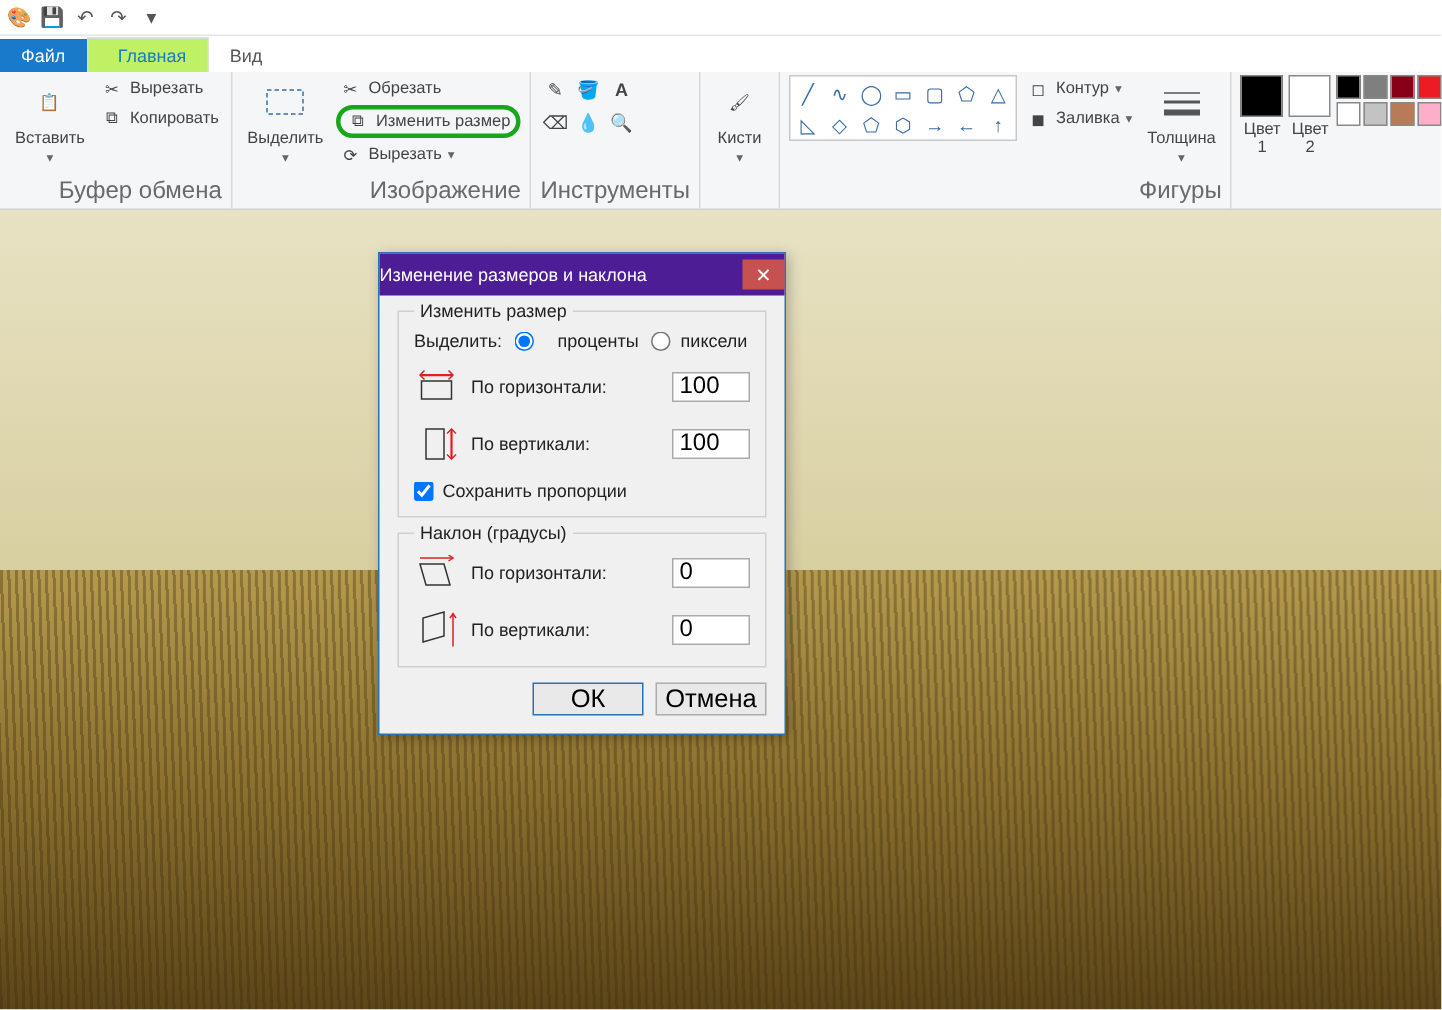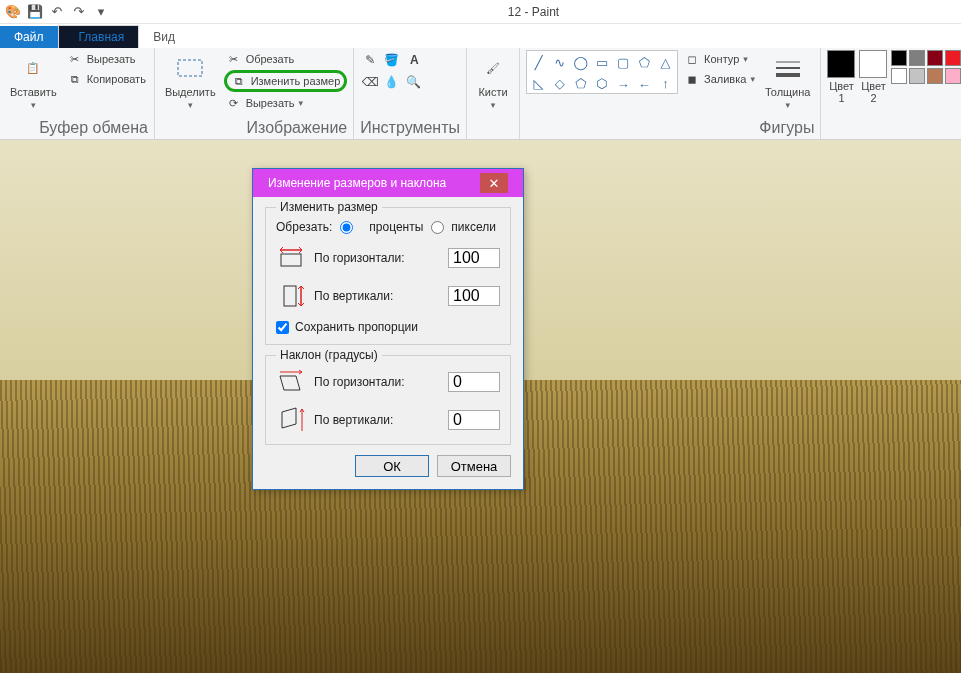--- a/index.html
+++ b/index.html
@@ -8,21 +8,21 @@
 
 .titlebar { height: 24px; background: #fff; display: flex; align-items: center; padding: 0 4px; border-bottom: 1px solid #e5e5e5; }
 .qat { display: flex; gap: 4px; align-items: center; }
 .qat-btn { width: 18px; height: 18px; display: flex; align-items: center; justify-content: center; color: #555; font-size: 13px; }
 .title-text { flex: 1; text-align: center; color: #444; font-size: 12px; }
 
 
 .tabs { height: 24px; background: #fff; display: flex; align-items: flex-end; }
 .tab { padding: 4px 14px; font-size: 12px; color: #555; cursor: default; }
 .tab.file { background: #1979ca; color: #fff; }
-.tab.active { background: #0f172a; border: 1px solid #d8d8d8; border-bottom: none; color: #1979ca; padding-left: 20px; }
+.tab.active { background: #bef264; border: 1px solid #d8d8d8; border-bottom: none; color: #1979ca; padding-left: 20px; }
 
 
 .ribbon { height: 92px; background: #f5f6f7; border-bottom: 1px solid #d0d0d0; display: flex; }
 .group { border-right: 1px solid #d8d8d8; display: flex; flex-direction: column; padding: 2px 6px 0 6px; }
 .group-body { flex: 1; display: flex; align-items: flex-start; gap: 4px; }
 .group-label { text-align: right; font-size: 16px; color: #6a6a6a; padding: 2px 0; }
 .bigbtn { display: flex; flex-direction: column; align-items: center; gap: 2px; padding: 2px 4px; font-size: 11px; color: #444; }
 .bigbtn .ico { width: 32px; height: 32px; display: flex; align-items: center; justify-content: center; }
 .smallbtn { display: flex; align-items: center; gap: 4px; font-size: 11px; color: #444; padding: 1px 2px; white-space: nowrap; }
 .smallbtn .ico { width: 16px; height: 16px; display: flex; align-items: center; justify-content: center; }
@@ -46,47 +46,46 @@
 
 
 .canvas-area { position: absolute; top: 140px; left: 0; right: 0; bottom: 0; overflow: hidden; }
 .photo { width: 100%; height: 100%; background: linear-gradient(180deg, #e8e2c4 0%, #d8cfa0 45%, #9b7d3e 60%, #6e5526 100%); position: relative; }
 .field { position: absolute; left: 0; right: 0; bottom: 0; height: 55%; background:
   repeating-linear-gradient(88deg, rgba(60,45,15,.35) 0 2px, rgba(0,0,0,0) 2px 5px),
   linear-gradient(180deg, #b59a4e 0%, #8a6f2e 50%, #5c4518 100%); }
 
 
 .dialog { position: absolute; left: 252px; top: 168px; width: 272px; background: #f0f0f0; border: 1px solid #2a72b5; box-shadow: 2px 2px 8px rgba(0,0,0,.25); }
-.dlg-title { height: 28px; background: #d946ef; color: #fff; display: flex; align-items: center; padding: 0 15px; font-size: 12px; }
+.dlg-title { height: 28px; background: #4c1d95; color: #fff; display: flex; align-items: center; padding: 0 0; font-size: 12px; }
 .dlg-close { margin-left: auto; width: 28px; height: 20px; background: #c75050; color: #fff; display: flex; align-items: center; justify-content: center; font-size: 13px; }
 .dlg-body { padding: 10px 12px 12px 12px; display: flex; flex-direction: column; gap: 10px; font-size: 12px; color: #222; }
 .fieldset { border: 1px solid #cfcfcf; padding: 8px 10px 10px 10px; }
 .fieldset .legend { position: relative; top: -16px; background: #f0f0f0; padding: 0 4px; display: inline-block; font-size: 12px; }
 .fieldset .inner { margin-top: -10px; display: flex; flex-direction: column; gap: 10px; }
 .row { display: flex; align-items: center; gap: 8px; }
 .row .lbl { flex: 1; }
 .txt { width: 52px; height: 20px; border: 1px solid #aaa; background: #fff; padding: 1px 4px; font-size: 16px; }
 .radio, .check { width: 13px; height: 13px; }
 .dlg-buttons { display: flex; justify-content: flex-end; gap: 8px; }
-.btn { width: 74px; height: 22px; background: #e9e9e9; border: 1px solid #adadad; font-size: 13px; }
+.btn { width: 74px; height: 22px; background: #e9e9e9; border: 1px solid #adadad; font-size: 17px; }
 .btn:focus, .btn.default { border: 1px solid #2a72b5; }
 .skew-ico { width: 30px; height: 28px; display: flex; align-items: center; justify-content: center; }
 </style>
 </head>
 <body>
 
 <div class="titlebar">
   <div class="qat">
     <span class="qat-btn">🎨</span>
     <span class="qat-btn">💾</span>
     <span class="qat-btn">↶</span>
     <span class="qat-btn">↷</span>
     <span class="qat-btn">▾</span>
   </div>
-  <div class="title-text">12 - Paint</div>
 </div>
 
 <div class="tabs">
   <div class="tab file">Файл</div>
   <div class="tab active">Главная</div>
   <div class="tab">Вид</div>
 </div>
 
 <div class="ribbon">
 
@@ -262,21 +261,21 @@
     <div class="dlg-close">
       <span>✕</span>
     </div>
   </div>
   <div class="dlg-body">
 
     <div class="fieldset">
       <span class="legend">Изменить размер</span>
       <div class="inner">
         <div class="row">
-          <span>Обрезать:</span>
+          <span>Выделить:</span>
           <label class="row" style="gap:16px">
             <input type="radio" class="radio" checked="" style="">
             <span>проценты</span>
           </label>
           <label class="row" style="gap:7px">
             <input type="radio" class="radio" style="">
             <span>пиксели</span>
           </label>
         </div>
         <div class="row">

